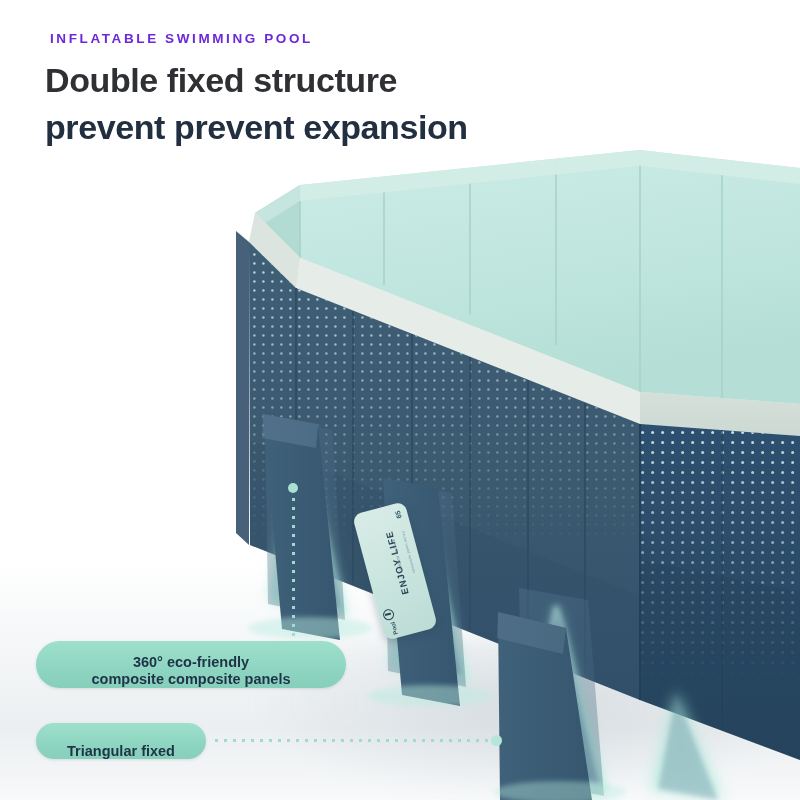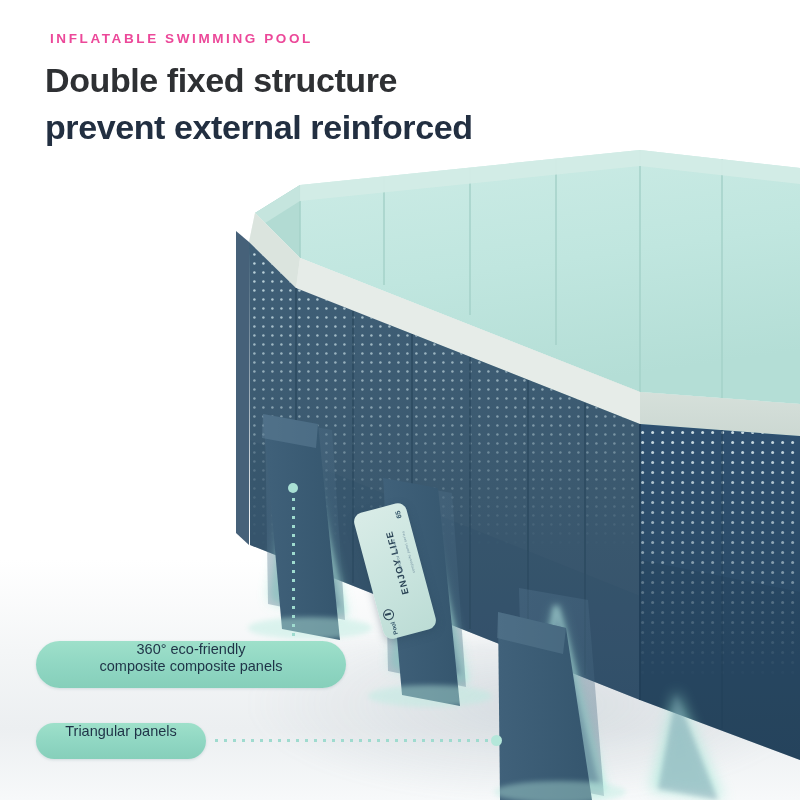--- a/index.html
+++ b/index.html
@@ -19,21 +19,21 @@
   .floor-shadow{
     position:absolute;left:250px;top:640px;width:560px;height:160px;
     background:radial-gradient(ellipse at 50% 40%,rgba(120,140,155,.20) 0%,rgba(120,140,155,.07) 45%,rgba(255,255,255,0) 72%);
     filter:blur(6px);
   }
 
   
   .eyebrow{
     position:absolute;left:50px;top:31px;
     font-size:13.5px;font-weight:700;letter-spacing:2.6px;
-    color:#ec4899;white-space:nowrap;
+    color:#6d28d9;white-space:nowrap;
   }
   .headline{position:absolute;left:45px;top:57px;width:720px;}
   .h-line{
     font-size:34px;font-weight:700;letter-spacing:-.4px;line-height:47px;
     white-space:nowrap;
   }
   .h-line.l1{color:#2e3033;}
   .h-line.l2{color:#222f41;}
 
   
@@ -76,23 +76,23 @@
   .tag-code{
     position:absolute;left:5px;bottom:7px;font-size:6px;color:#35576b;font-weight:700;
     transform:rotate(-90deg);
   }
 
   
   .pill{
     position:absolute;
     background:linear-gradient(180deg,#9ee0ca 0%,#8fd6c2 55%,#86cfba 100%);
     border-radius:26px;
-    display:flex;align-items:flex-start;justify-content:center;
+    display:flex;align-items:flex-end;justify-content:center;
     text-align:center;
-    color:#1f3347;font-weight:400;
+    color:#1f3347;font-weight:700;
     box-shadow:0 1px 3px rgba(70,110,120,.18);
   }
   #pill-panels{left:36px;top:641px;width:310px;height:47px;font-size:14.5px;line-height:17px;}
   #pill-strut{left:36px;top:723px;width:170px;height:36px;font-size:14.5px;}
 
   .dot-line-v{
     position:absolute;left:292px;top:495px;width:3px;height:150px;
     background-image:radial-gradient(circle,#9fdbcf 1.5px,rgba(0,0,0,0) 1.7px);
     background-size:3px 9px;
   }
@@ -290,32 +290,32 @@
         <div class="tag-sub2">composite panel series</div>
         <div class="tag-mark">65</div>
         <div class="tag-code">Pool</div>
       </div>
     </div>
   </div>
 
   <div class="eyebrow">INFLATABLE SWIMMING POOL</div>
   <div class="headline">
     <div class="h-line l1">Double fixed structure</div>
-    <div class="h-line l2">prevent external reinforced</div>
+    <div class="h-line l2">prevent prevent expansion</div>
   </div>
 
   <div class="dot-head-v"></div>
   <div class="dot-line-v"></div>
   <div class="dot-line-h"></div>
   <div class="dot-head-h"></div>
 
   <div class="pill" id="pill-panels">
     <span>
       <span>360° eco-friendly</span><br>
       <span>composite composite panels</span>
     </span>
   </div>
 
   <div class="pill" id="pill-strut">
-    <span>Triangular panels</span>
+    <span>Triangular fixed</span>
   </div>
 
 </div>
 
 </body></html>

